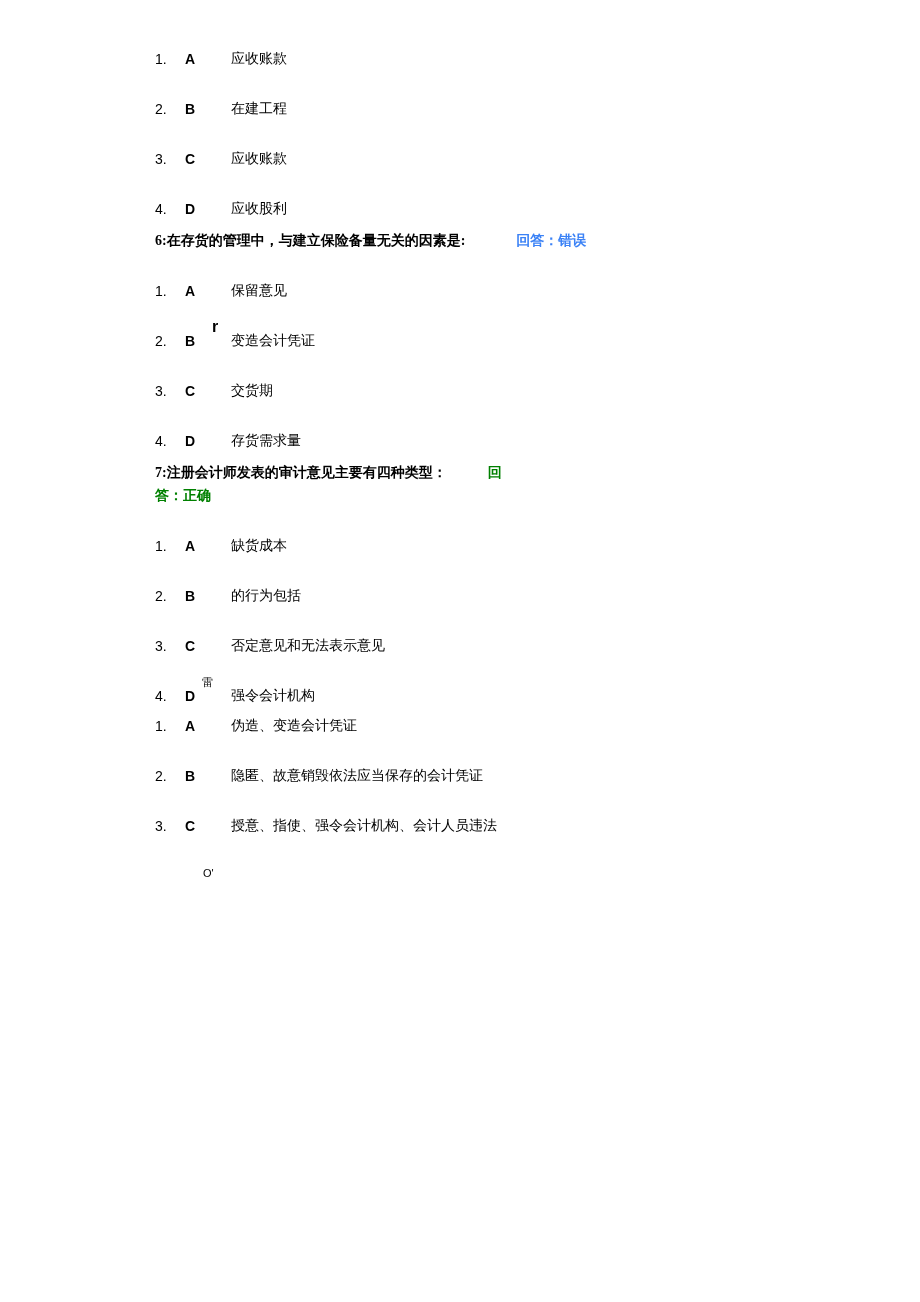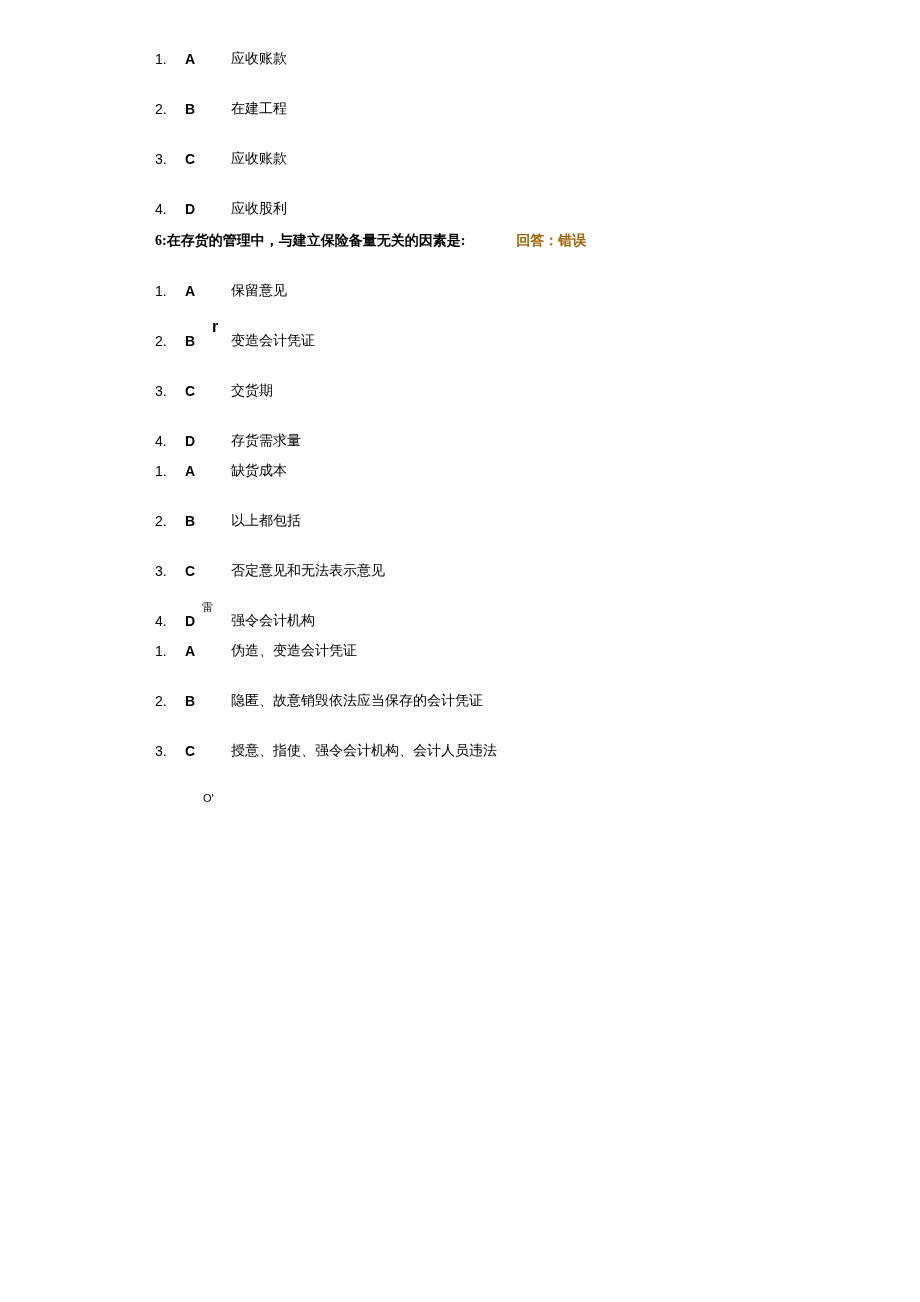--- a/index.html
+++ b/index.html
@@ -37,21 +37,21 @@
     font-size: 14px;
     font-weight: bold;
     color: #000;
     margin-bottom: 30px;
     line-height: 1.6;
   }
   .ans {
     display: inline;
   }
   .ans-wrong {
-    color: #a16207;
+    color: #3b82f6;
     font-weight: bold;
   }
   .ans-correct {
     color: #008000;
     font-weight: bold;
   }
   .marker {
     position: absolute;
     font-family: Arial, sans-serif;
     font-size: 13px;
@@ -129,30 +129,35 @@
     <span class="opt-num">3.</span>
     <span class="opt-letter">C</span>
     <span class="opt-text">交货期</span>
   </div>
   <div class="opt-row" style="margin-bottom:12px;">
     <span class="opt-num">4.</span>
     <span class="opt-letter">D</span>
     <span class="opt-text">存货需求量</span>
   </div>
 
+  <div class="q-row q7-wrap">
+    <span>7:注册会计师发表的审计意见主要有四种类型：</span>
+    <span style="display:inline-block; width:34px;"></span>
+    <span class="ans ans-correct">回答：正确</span>
+  </div>
 
   <div class="opt-row">
     <span class="opt-num">1.</span>
     <span class="opt-letter">A</span>
     <span class="opt-text">缺货成本</span>
   </div>
   <div class="opt-row">
     <span class="opt-num">2.</span>
     <span class="opt-letter">B</span>
-    <span class="opt-text">以上都包括</span>
+    <span class="opt-text">的行为包括</span>
   </div>
   <div class="opt-row">
     <span class="opt-num">3.</span>
     <span class="opt-letter">C</span>
     <span class="opt-text">否定意见和无法表示意见</span>
   </div>
   <div class="opt-row" style="margin-bottom:12px;">
     <span class="marker marker-lei">雷</span>
     <span class="opt-num">4.</span>
     <span class="opt-letter">D</span>

